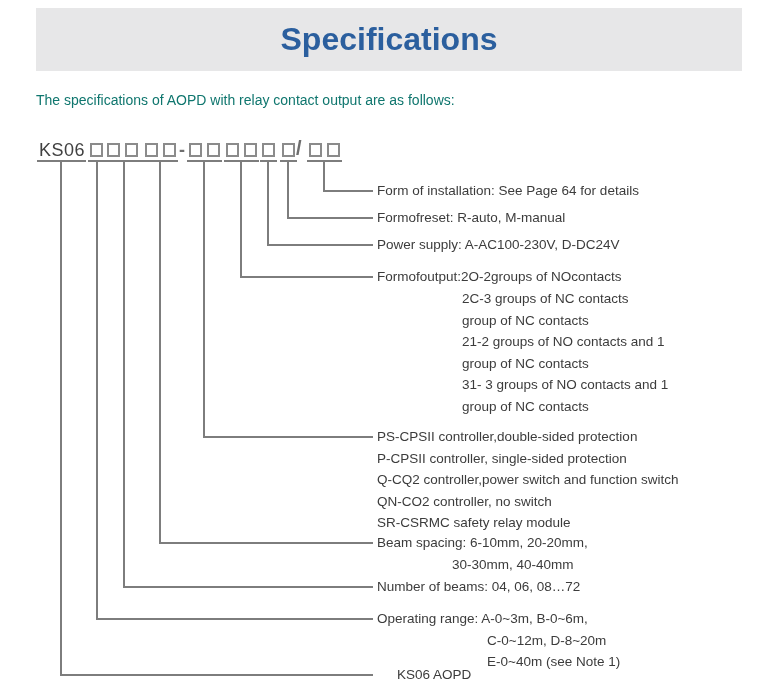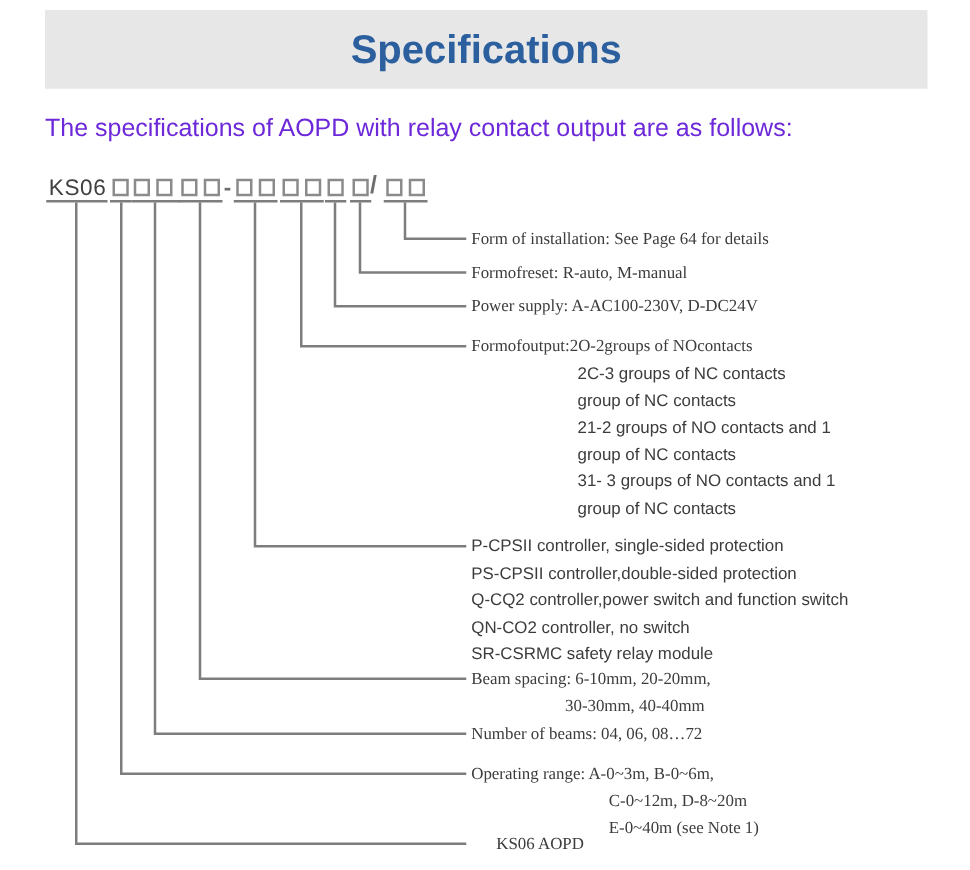--- a/index.html
+++ b/index.html
@@ -8,41 +8,41 @@
     font-family:"Liberation Sans", sans-serif;overflow:hidden;
   }
   .header-bar{
     position:absolute;left:36px;top:8px;width:706px;height:63px;
     background:#e7e7e8;display:flex;align-items:center;justify-content:center;
   }
   .page-title{
     font-size:32px;font-weight:bold;color:#2b5f9e;letter-spacing:0px;
   }
   .intro{
-    position:absolute;left:36px;top:92px;font-size:20px;color:#6d28d9;white-space:nowrap;
+    position:absolute;left:36px;top:92px;font-size:14px;color:#0f766e;white-space:nowrap;
   }
   .ks-prefix{
     position:absolute;left:39px;top:140px;font-size:18px;font-weight:normal;color:#414141;
     letter-spacing:0.5px;white-space:nowrap;
   }
   .code-sep{
     position:absolute;font-weight:bold;color:#6e6e6e;white-space:nowrap;
   }
   .sep-dash{left:179px;top:140px;font-size:18px;}
   .sep-slash{left:296px;top:137px;font-size:20px;}
   .cbox{
     position:absolute;top:143px;width:13px;height:14px;box-sizing:border-box;
     border:2px solid #8b8b8b;background:transparent;
   }
   .uline{
     position:absolute;top:160px;height:2px;background:#7d7d7d;
   }
   .connector-svg{position:absolute;left:0;top:0;pointer-events:none;}
   .callout{
-    position:absolute;font-size:13.5px;color:#3c3c3c;white-space:nowrap;line-height:16px;font-family:Liberation Serif, serif;
+    position:absolute;font-size:13.5px;color:#3c3c3c;white-space:nowrap;line-height:16px;
   }
   .callout-block{position:absolute;font-size:13.5px;color:#3c3c3c;white-space:nowrap;}
   .callout-block div{line-height:21.5px;height:21.5px;}
   .footer-line{
     position:absolute;left:0;top:690px;width:776px;height:2px;background:#a9b3c1;
   }
 </style>
 </head>
 <body>
 
@@ -104,22 +104,22 @@
   <div class="callout-block" style="left:462px;top:288px">
     <div>2C-3 groups of NC contacts</div>
     <div>group of NC contacts</div>
     <div>21-2 groups of NO contacts and 1</div>
     <div>group of NC contacts</div>
     <div>31- 3 groups of NO contacts and 1</div>
     <div>group of NC contacts</div>
   </div>
 
   <div class="callout-block" style="left:377px;top:426px">
+    <div>PS-CPSII controller,double-sided protection</div>
     <div>P-CPSII controller, single-sided protection</div>
-    <div>PS-CPSII controller,double-sided protection</div>
     <div>Q-CQ2 controller,power switch and function switch</div>
     <div>QN-CO2 controller, no switch</div>
     <div>SR-CSRMC safety relay module</div>
   </div>
 
   <div class="callout" style="left:377px;top:535px">Beam spacing: 6-10mm, 20-20mm,</div>
   <div class="callout" style="left:452px;top:557px">30-30mm, 40-40mm</div>
   <div class="callout" style="left:377px;top:579px">Number of beams: 04, 06, 08…72</div>
   <div class="callout" style="left:377px;top:611px">Operating range: A-0~3m, B-0~6m,</div>
   <div class="callout" style="left:487px;top:633px">C-0~12m, D-8~20m</div>

